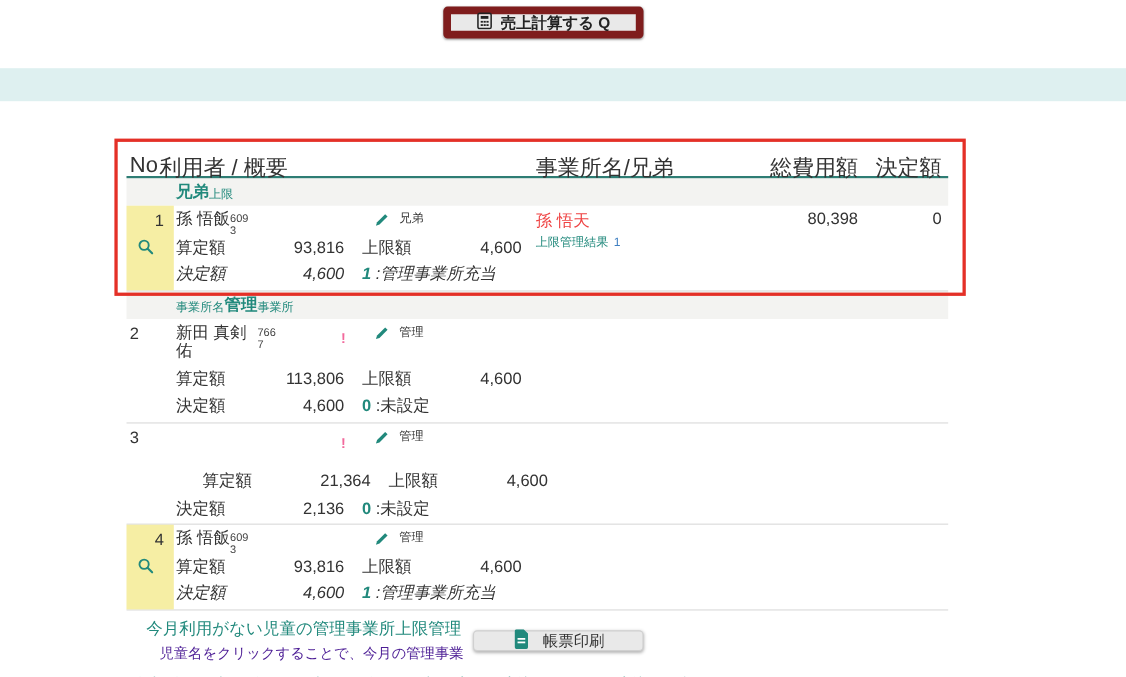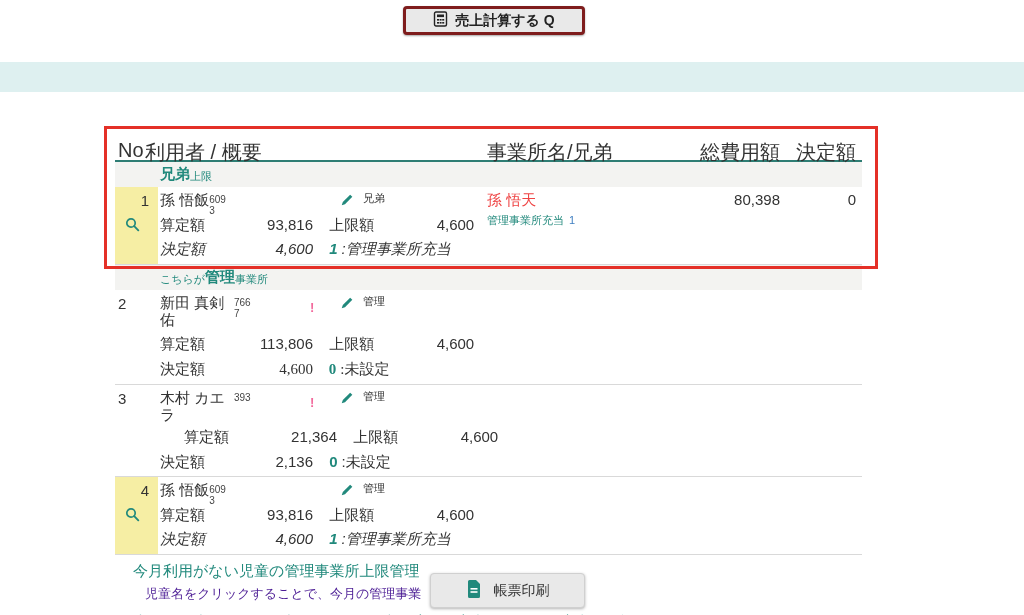--- a/index.html
+++ b/index.html
@@ -2,21 +2,21 @@
 <html><head>
 <meta charset="utf-8">
 <style>
   * { margin:0; padding:0; box-sizing:border-box; }
   html,body { width:1024px; height:615px; overflow:hidden; background:#fff;
     font-family:"Liberation Sans","DejaVu Sans",sans-serif; color:#333; }
   body { position:relative; }
 
   
   .calc-btn { position:absolute; left:403px; top:6px; width:182px; height:29px;
-    background:#e9e9e9; border:3px solid #7f1d1d; border-radius:4px;
+    background:#e9e9e9; border:7px solid #7f1d1d; border-radius:4px;
     box-shadow:0 1px 2px rgba(0,0,0,.35); display:flex; align-items:center;
     justify-content:center; gap:7px; font-size:14px; font-weight:700; color:#222; cursor:pointer; }
 
   
   .teal-band { position:absolute; left:0; top:62px; width:1024px; height:30px; background:#def0f0; }
 
   
   .tbl { position:absolute; left:115px; top:138px; width:747px; }
   .hdr { position:relative; height:24px; border-bottom:2px solid #2e7d74; font-size:20px; color:#333; }
   .hdr span { position:absolute; top:1px; }
@@ -55,35 +55,35 @@
   .olink { font-size:11px; margin-top:3px; }
   .olink-t { color:#21897c; cursor:pointer; }
   .olink-n { color:#3f7fc1; margin-left:5px; }
 
   .total { position:absolute; top:4px; left:540px; width:125px; text-align:right; }
   .decided { position:absolute; top:4px; right:6px; width:70px; text-align:right; }
 
   .l2 { position:absolute; left:45px; }
   .row.h78 .l2 { top:29px; }  .row.h95 .l2 { top:45px; }  .row.h92 .l2 { top:43px;margin-left:24px; }
   .l3 { position:absolute; left:45px; }
-  .row.h78 .l3 { top:53px;font-style:italic; }  .row.h95 .l3 { top:70px;font-family:Liberation Serif, serif; }  .row.h92 .l3 { top:68px; }
+  .row.h78 .l3 { top:53px;font-style:italic; }  .row.h95 .l3 { top:70px; }  .row.h92 .l3 { top:68px; }
   .lab { display:inline-block; width:60px; }
   .val1 { display:inline-block; width:93px; text-align:right; }
   .lab2 { margin-left:12px; }
   .val2 { display:inline-block; width:85px; text-align:right; }
   .status { margin-left:12px; }
   .snum { color:#21897c; font-weight:700; margin-right:4px; }
 
   
   .f-head { margin:7px 0 4px 18px; font-size:15px; color:#21897c; }
   .f-note { margin-left:30px; font-size:13px; color:#4c1d95; }
   .f-names { margin:10px 0 0 3px; display:flex; gap:24px; font-size:15px; color:#21897c; white-space:nowrap; }
   .f-names span { cursor:pointer; }
 
-  .print-btn { position:absolute; left:430px; top:573px; width:155px; height:35px;
+  .print-btn { position:absolute; left:430px; top:573px; width:155px; height:19px;
     background:#e9e9e9; border:1px solid #d0d0d0; border-radius:4px;
     box-shadow:0 1px 3px rgba(0,0,0,.3); display:flex; align-items:center;
     justify-content:center; gap:12px; font-size:14px; color:#333; cursor:pointer; z-index:5; }
 
   .red-rect { position:absolute; left:104px; top:126px; width:774px; height:143px;
     border:3px solid #e43027; z-index:9; pointer-events:none; }
 </style>
 </head>
 <body>
 
@@ -133,36 +133,36 @@
           <span class="name">孫 悟飯</span>
           <span class="code">6093</span>
         </span>
       <span class="pencil"><svg width="14" height="14" viewBox="0 0 16 16">
             <path d="M2 14 L3.2 10.3 L11.6 1.9 L14.1 4.4 L5.7 12.8 Z" fill="#21897c"></path>
           </svg></span>
       <span class="rtype">兄弟</span>
     </div>
     <div class="office">
       <div class="oname">孫 悟天</div>
-      <div class="olink"><span class="olink-t">管理事業所充当</span><span class="olink-n">1</span></div>
+      <div class="olink"><span class="olink-t">上限管理結果</span><span class="olink-n">1</span></div>
     </div>
     <div class="total">80,398</div>
     <div class="decided">0</div>
     <div class="l2">
       <span class="lab">算定額</span><span class="val1">93,816</span>
       <span class="lab lab2">上限額</span><span class="val2">4,600</span>
     </div>
     <div class="l3">
       <span class="lab">決定額</span><span class="val1">4,600</span>
       <span class="status"><span class="snum">1</span><span>:管理事業所充当</span></span>
     </div>
   </div>
 
   <div class="band">
-    <span class="sm">こちらが</span>
+    <span class="sm">事業所名</span>
       <span class="big">管理</span>
       <span class="sm">事業所</span>
   </div>
 
   <div class="row h95">
     <div class="nocell">
       <span class="no">2</span>
     </div>
     <div class="l1">
       <span class="namewrap">
@@ -183,24 +183,20 @@
       <span class="lab">決定額</span><span class="val1">4,600</span>
       <span class="status"><span class="snum">0</span><span>:未設定</span></span>
     </div>
   </div>
 
   <div class="row h92">
     <div class="nocell">
       <span class="no">3</span>
     </div>
     <div class="l1">
-      <span class="namewrap">
-          <span class="name">木村 カエラ</span>
-          <span class="code">393</span>
-        </span>
       <span class="alert">!</span>
       <span class="pencil"><svg width="14" height="14" viewBox="0 0 16 16">
             <path d="M2 14 L3.2 10.3 L11.6 1.9 L14.1 4.4 L5.7 12.8 Z" fill="#21897c"></path>
           </svg></span>
       <span class="rtype">管理</span>
     </div>
     <div class="l2">
       <span class="lab">算定額</span><span class="val1">21,364</span>
       <span class="lab lab2">上限額</span><span class="val2">4,600</span>
     </div>

